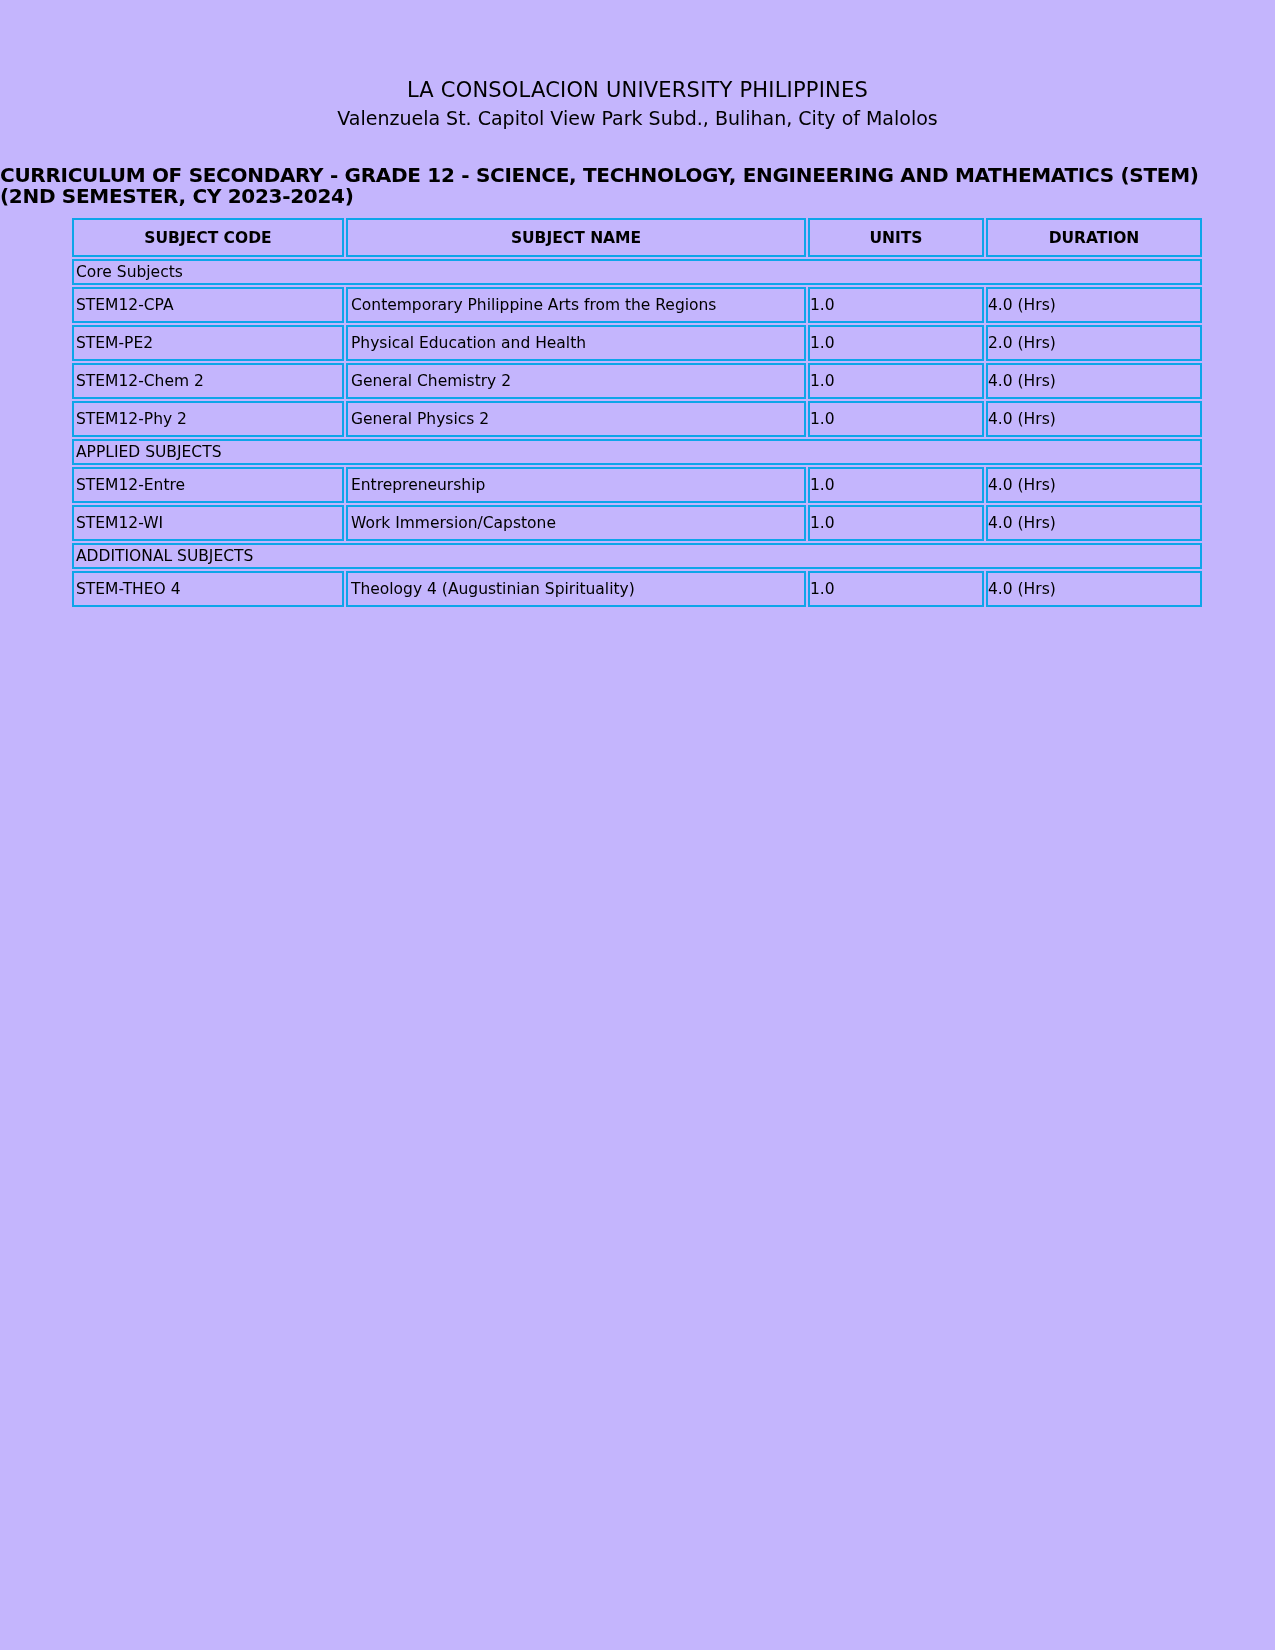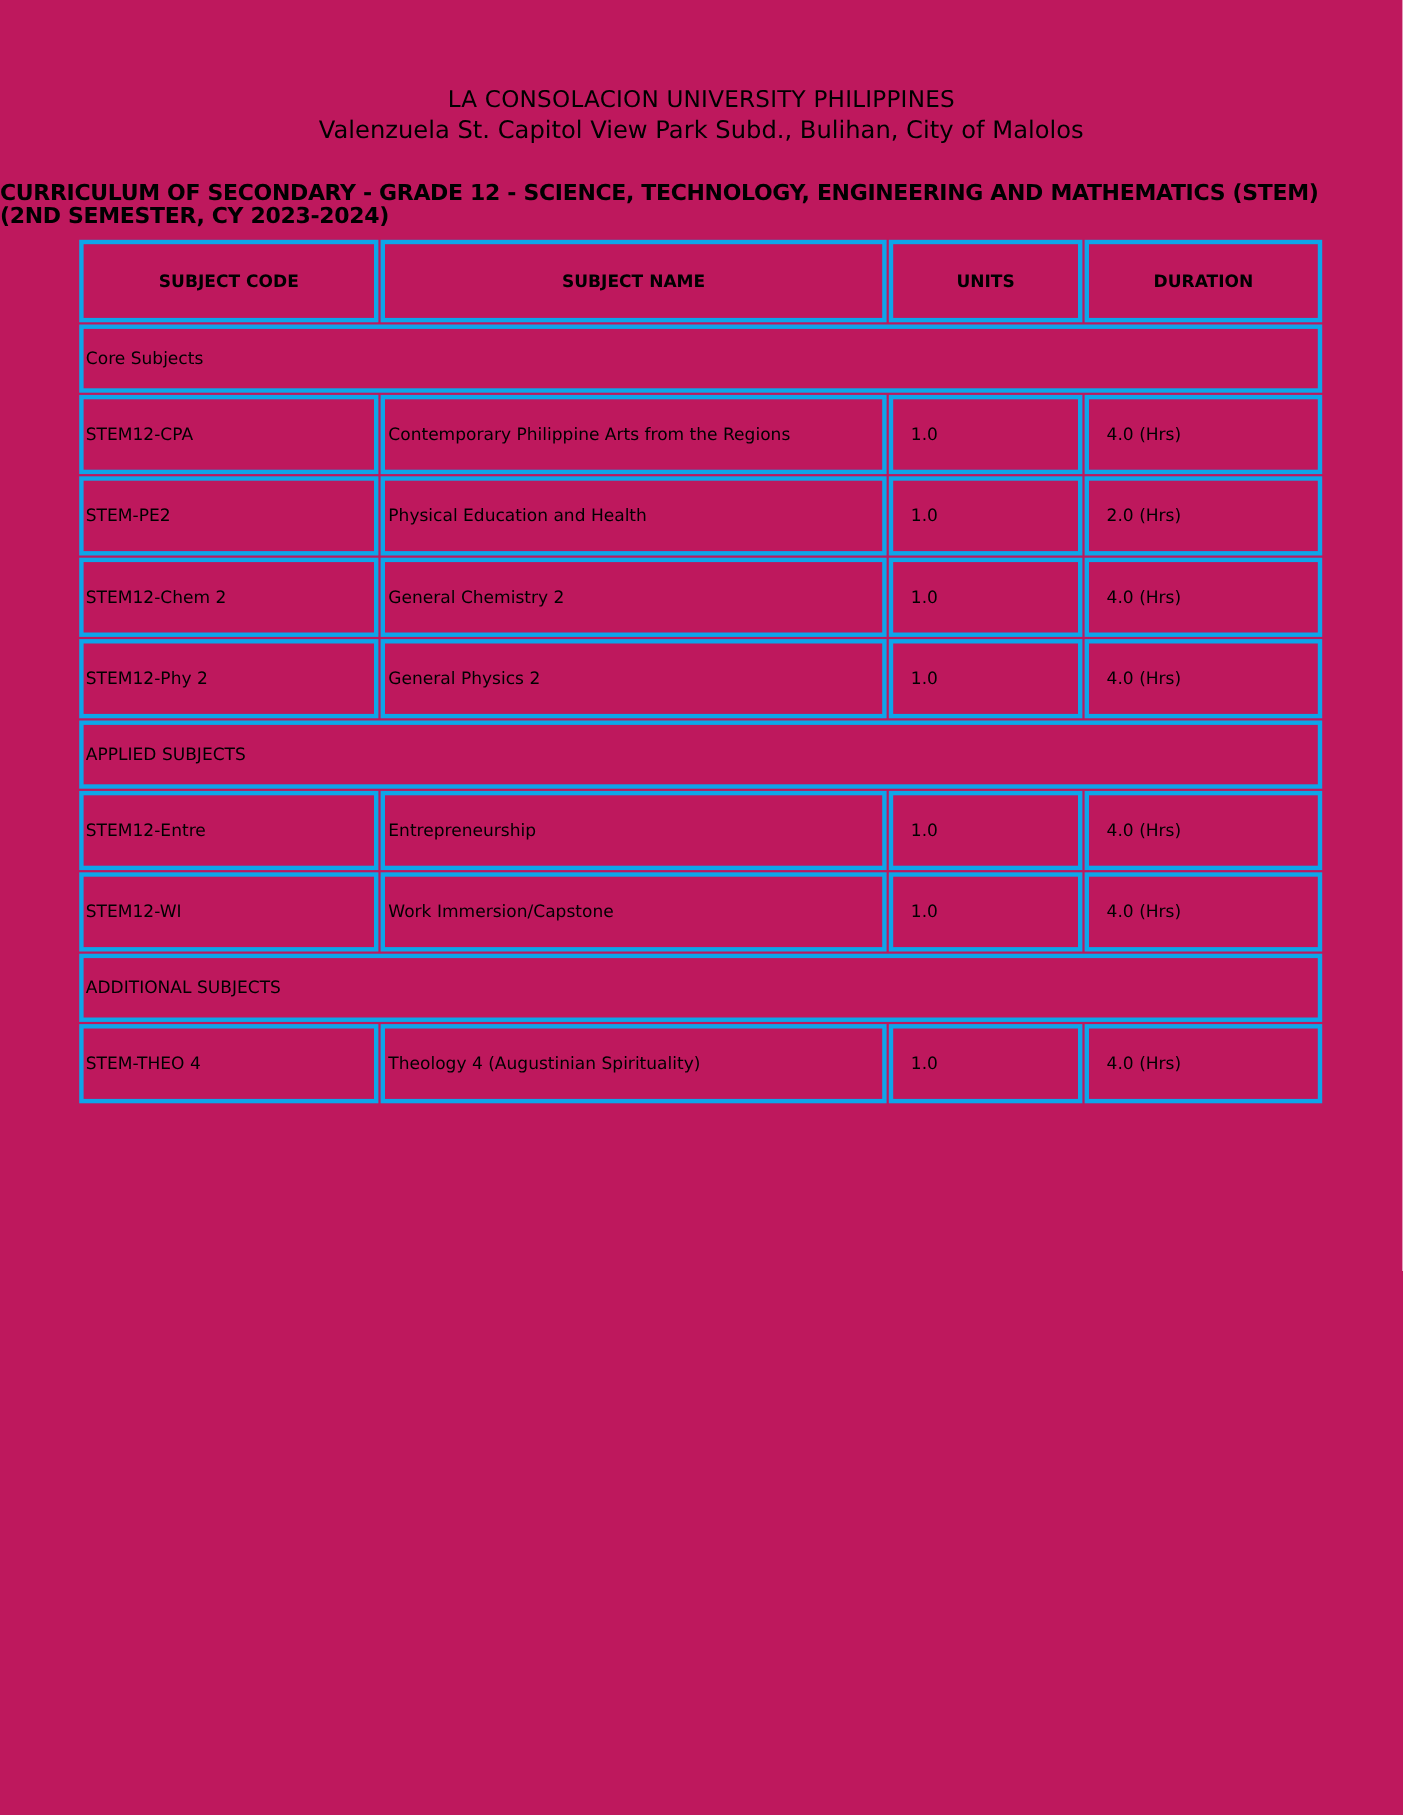--- a/index.html
+++ b/index.html
@@ -6,56 +6,56 @@
     margin: 0;
     padding: 0;
     background: #ffffff;
     color: #000000;
     font-family: "DejaVu Sans", "Liberation Sans", sans-serif;
   }
   .page {
     position: relative;
     width: 1275px;
     height: 1650px;
-    background: #be185d;
+    background: #c4b5fd;
     overflow: hidden;
   }
   .doc-header {
     padding-top: 76px;
     text-align: center;
   }
   .university {
     font-size: 21px;
     line-height: 29px;
     letter-spacing: 0.2px;
   }
   .address {
-    font-size: 22px;
+    font-size: 19px;
     line-height: 27px;
   }
   .doc-title {
     margin-top: 33px;
     text-align: left;
     font-weight: bold;
     font-size: 20px;
     line-height: 21px;
     letter-spacing: -0.3px;
   }
   table.curriculum {
     margin: 9px 0 0 70px;
     border-collapse: separate;
     border-spacing: 2px;
     table-layout: fixed;
     width: 1134px;
     font-size: 15.5px;
   }
   .curriculum th,
   .curriculum td {
-    border: 4px solid #0ea5e9;
-    padding: 16px;
+    border: 2px solid #0ea5e9;
+    padding: 0;
     vertical-align: middle;
     overflow: hidden;
     white-space: nowrap;
     margin-top: 48px;
   }
   .curriculum th {
     height: 35px;
     font-size: 15.5px;
     font-weight: bold;
     text-align: center;

